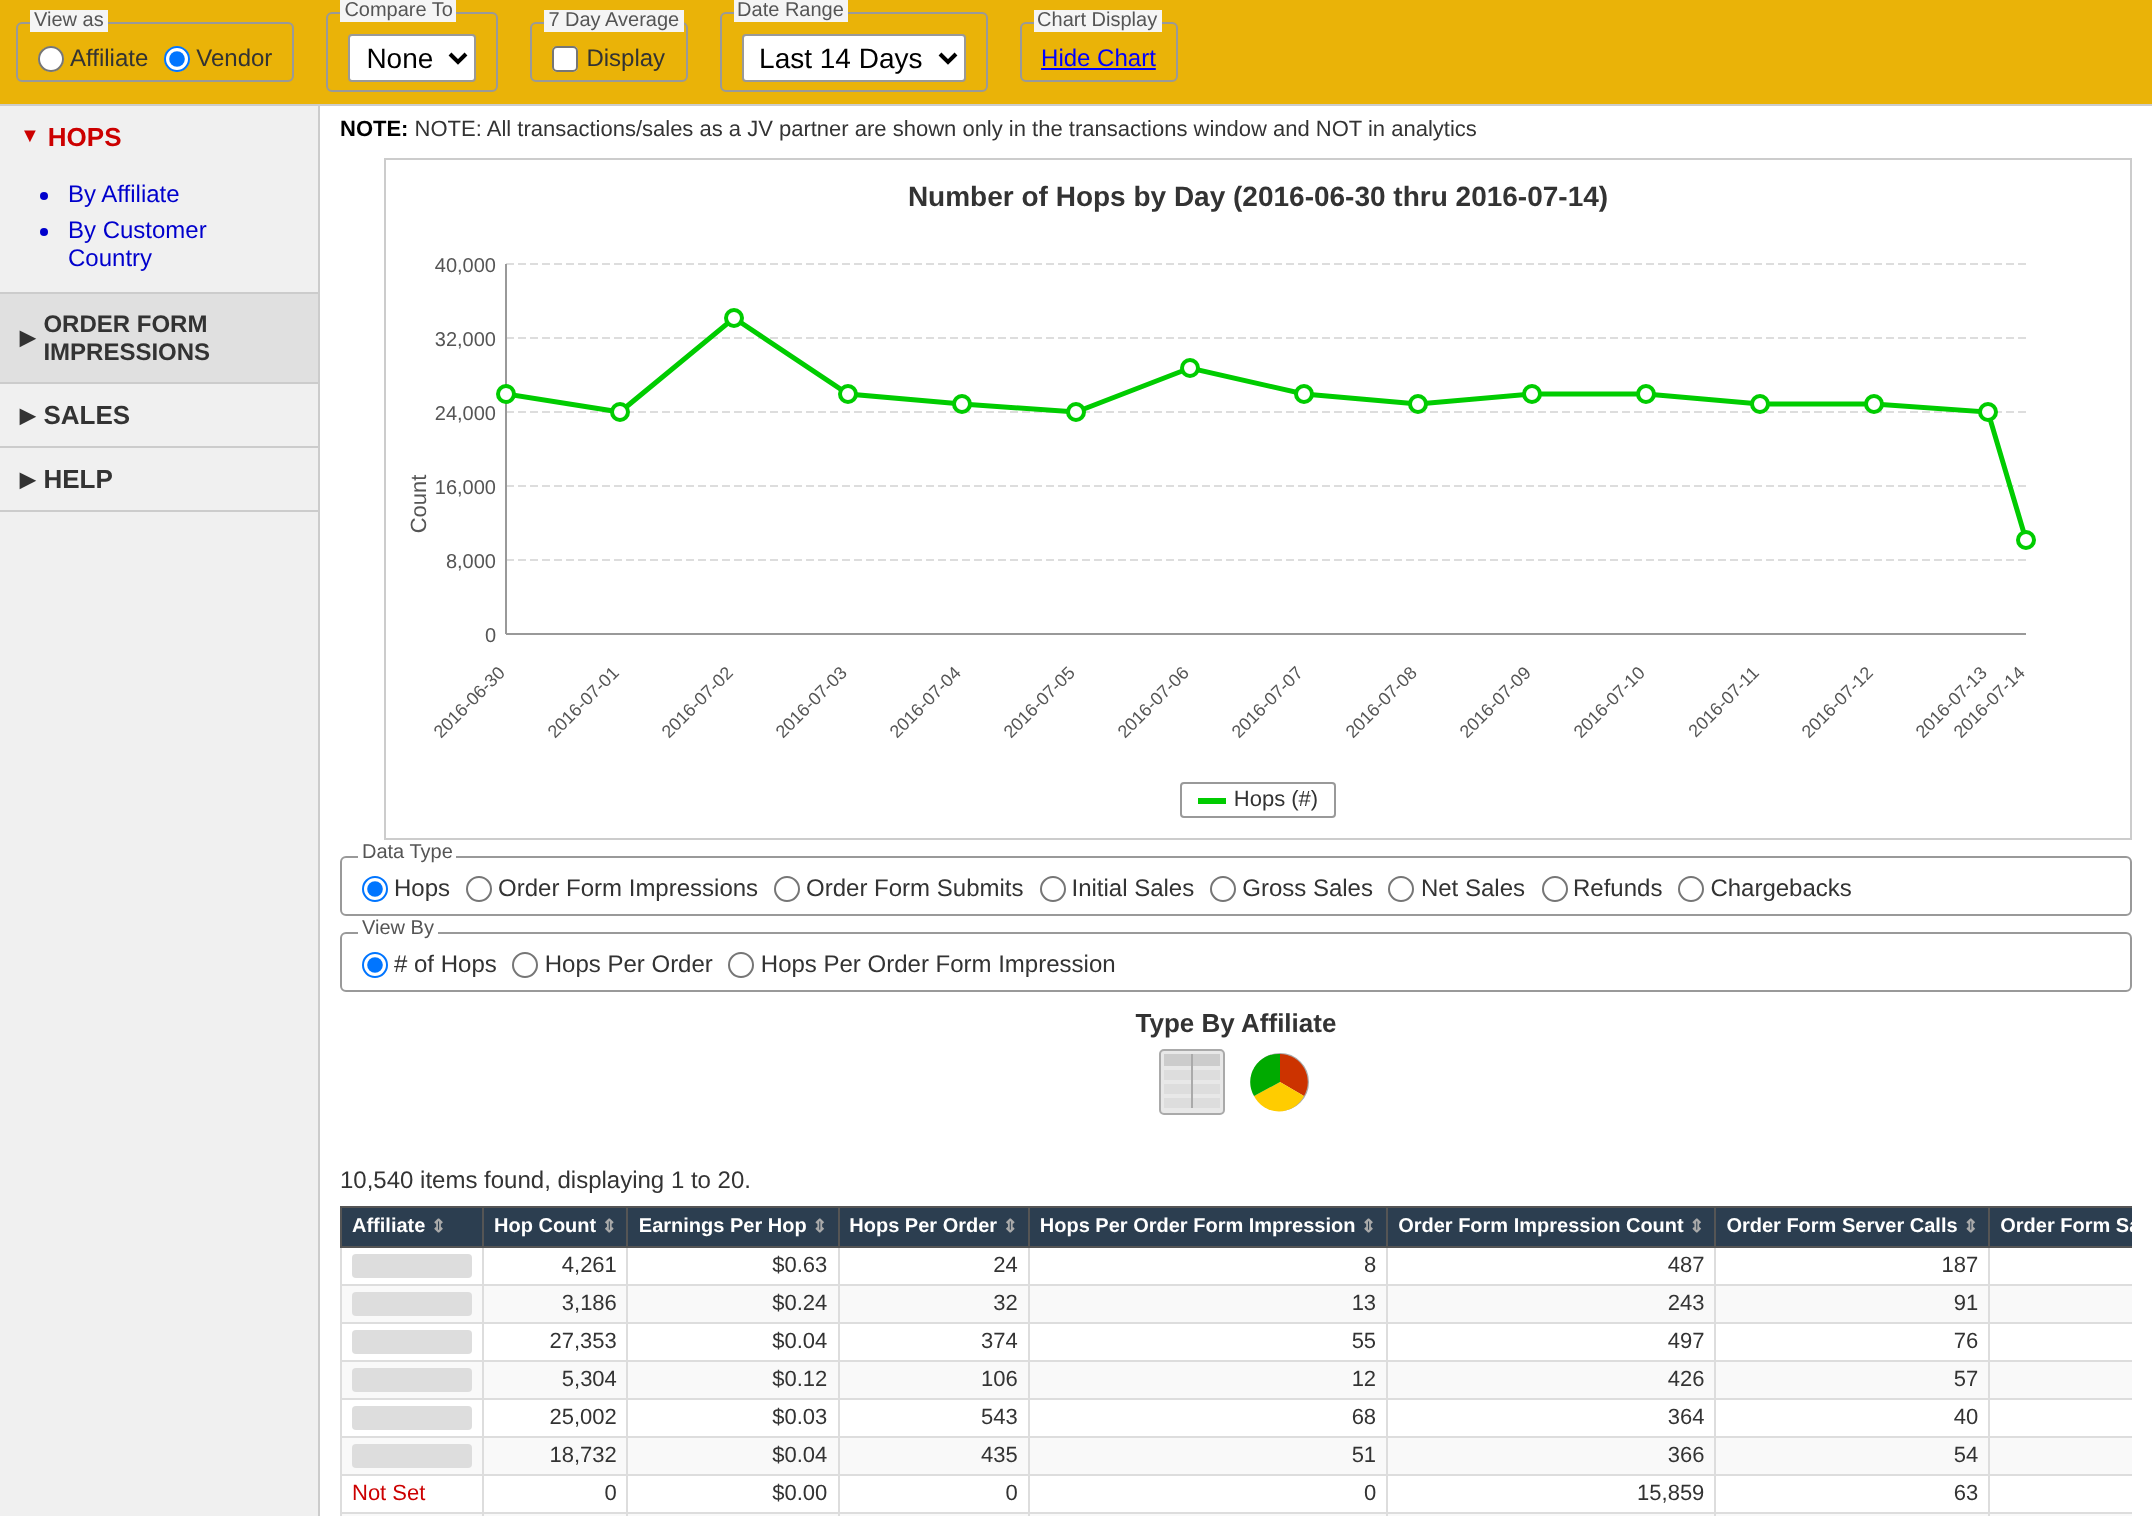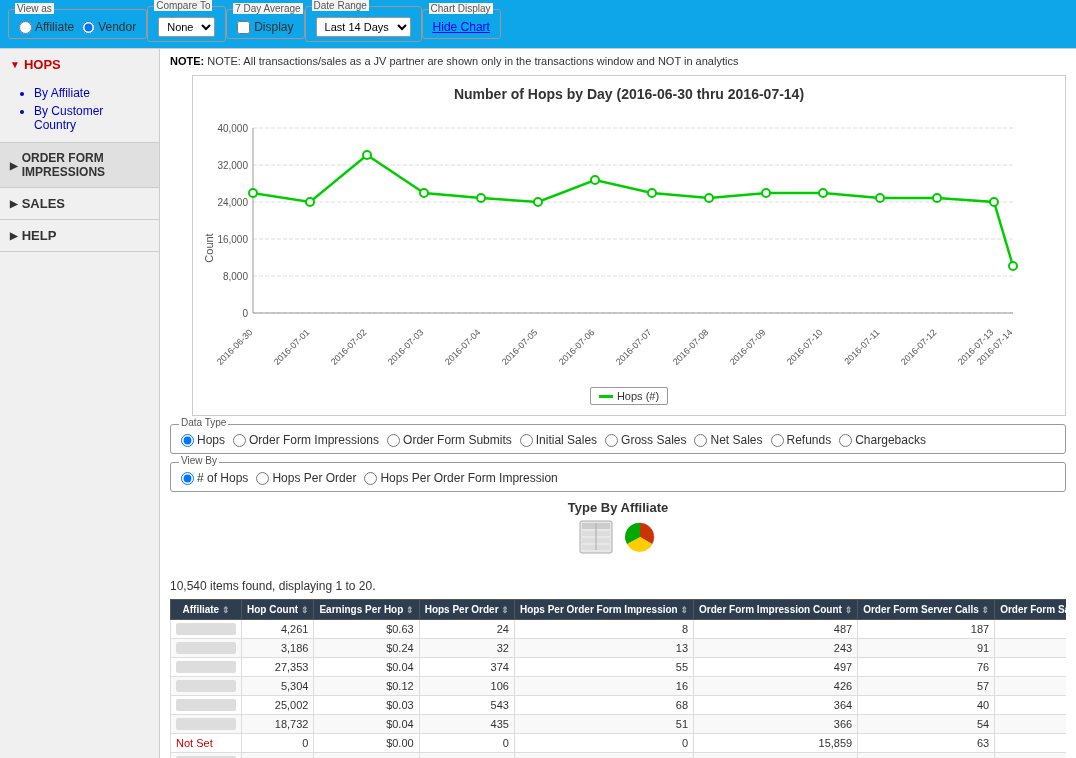--- a/index.html
+++ b/index.html
@@ -1,22 +1,22 @@
 <!DOCTYPE html>
 <html><head>
   <meta charset="utf-8">
   <style>
     * { box-sizing: border-box; margin: 0; padding: 0; }
     body { font-family: Arial, sans-serif; font-size: 12px; background: #fff; color: #333; width: 1076px; }
 
     
-    .toolbar { display: flex; align-items: center; padding: 6px 8px; border-bottom: 1px solid #ccc; background: #0ea5e9; flex-wrap: wrap; }
+    .toolbar { display: flex; align-items: center; padding: 6px 8px; border-bottom: 1px solid #ccc; gap: 16px; background: #eab308; flex-wrap: wrap; }
     .toolbar-group { border: 1px solid #999; border-radius: 3px; padding: 3px 8px; position: relative; }
     .radio-label { display: flex; align-items: center; gap: 3px; cursor: pointer; }
-    select { padding: 2px 4px; font-size: 11px; border: 1px solid #999; border-radius: 2px; background: #fff; }
+    select { padding: 2px 4px; font-size: 14px; border: 1px solid #999; border-radius: 2px; background: #fff; }
     .checkbox-label { display: flex; align-items: center; gap: 4px; }
     .hide-chart-btn { color: #00f; text-decoration: underline; background: none; border: none; cursor: pointer; font-size: 12px; }
 
     
     .main-layout { display: flex; }
 
     
     .sidebar { width: 160px; min-width: 160px; border-right: 1px solid #ccc; background: #f0f0f0; }
     .sidebar-section { }
     .sidebar-section-header { display: flex; align-items: center; gap: 4px; padding: 8px 10px; cursor: pointer; font-weight: bold; font-size: 13px; }
@@ -52,21 +52,21 @@
     
     .affiliate-header { text-align: center; font-weight: bold; font-size: 13px; margin: 8px 0 4px; }
     .affiliate-icons { display: flex; justify-content: center; gap: 8px; margin-bottom: 8px; }
 
     
     .items-found { font-size: 12px; margin-bottom: 6px; margin-top: 24px; }
 
     
     .data-table-wrap { overflow-x: auto; }
     table.data-table { border-collapse: collapse; width: 100%; font-size: 11px; }
-    table.data-table th { background: #2c3e50; color: #fff; padding: 4px 5px; text-align: center; border: 1px solid #555; white-space: nowrap; font-size: 10px; vertical-align: bottom; }
+    table.data-table th { background: #2c3e50; color: #fff; padding: 4px 5px; text-align: left; border: 1px solid #555; white-space: nowrap; font-size: 10px; vertical-align: bottom; }
     table.data-table th .sort-arrow { color: #aaa; font-size: 9px; }
     table.data-table td { padding: 3px 5px; border: 1px solid #ddd; text-align: right; white-space: nowrap; }
     table.data-table td.left { text-align: left; }
     table.data-table tr:nth-child(even) td { background: #f9f9f9; }
     .not-set { color: #cc0000; }
     .blurred { background: #ddd; color: #ddd; border-radius: 2px; display: inline-block; min-width: 60px; height: 12px; }
   </style>
 </head>
 <body>
 
@@ -340,21 +340,21 @@
             <td>497</td>
             <td>76</td>
             <td>14.69%</td>
 
           </tr>
           <tr>
             <td class="left"><span class="blurred">&nbsp;</span></td>
             <td>5,304</td>
             <td>$0.12</td>
             <td>106</td>
-            <td>16</td>
+            <td>12</td>
             <td>426</td>
             <td>57</td>
             <td>11.74%</td>
 
           </tr>
           <tr>
             <td class="left"><span class="blurred">&nbsp;</span></td>
             <td>25,002</td>
             <td>$0.03</td>
             <td>543</td>

